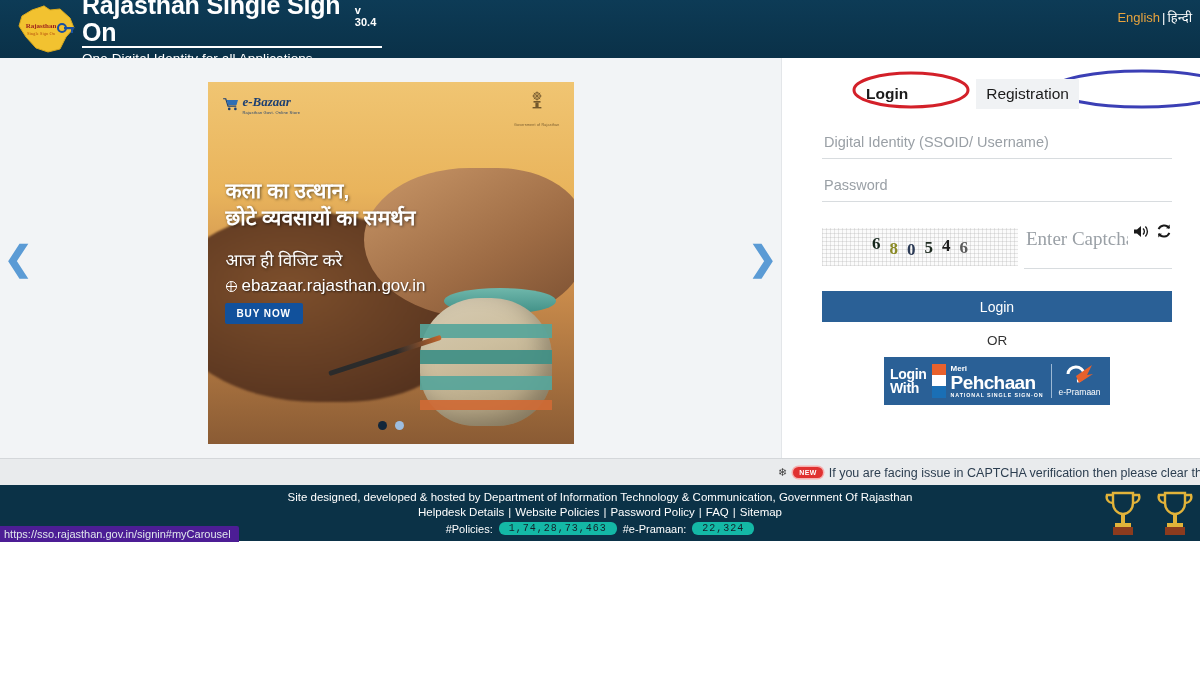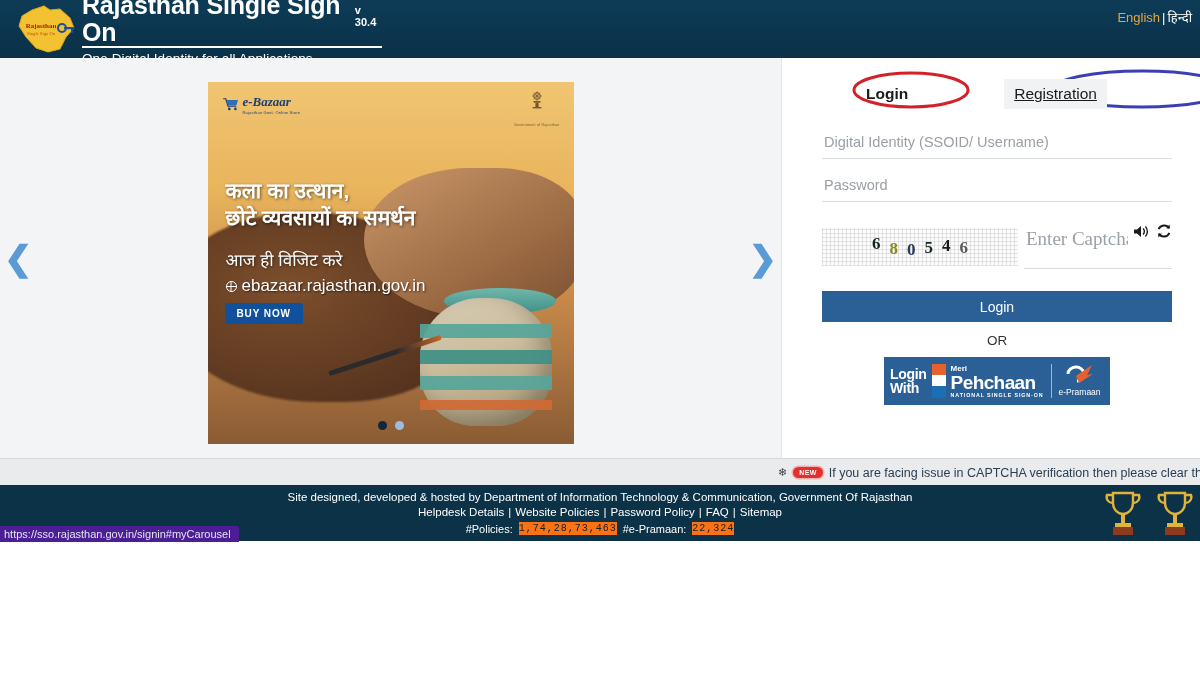--- a/index.html
+++ b/index.html
@@ -199,21 +199,21 @@
   }
   .tabs {
     display:flex; align-items:center; height:44px; position:relative;
   }
   .tab {
     position:relative; cursor:pointer;
     font-size: 15.5px; color:#1b1b1b;
     padding: 6px 4px;
   }
   .tab-login { margin-left: 40px; font-weight: bold; }
-  .tab-reg   { margin-left: 92px; background:#f0f2f4; padding:6px 10px;text-decoration:underline; }
+  .tab-reg   { margin-left: 64px; background:#f0f2f4; padding:6px 10px; }
   .ellipse {
     position:absolute; pointer-events:none;
   }
   .ellipse-red  { left: 28px;  top: -3px; }
   .ellipse-blue { left: 228px; top: -5px; }
 
   .field { margin-top: 14px; position:relative; }
   .field input {
     width: 100%; border:0; border-bottom:1px solid #d8dcdf;
     outline:none; background:transparent;
@@ -306,22 +306,22 @@
   }
   .f-line1 { font-size:11.5px; }
   .f-line2 { font-size:11.5px; margin-top:3px; }
   .f-line2 a { color:#ffffff; text-decoration:none; cursor:pointer; }
   .f-sep { margin:0 4px; color:#ffffff; }
   .f-line3 {
     margin-top:4px; font-size:11px;
     display:flex; align-items:center; justify-content:center; gap:6px;
   }
   .counter {
-    background:#f97316; color:#14202b; font-family:"Liberation Mono", monospace;
-    font-size:10px; padding:1px 0; letter-spacing:1px; border-radius:0;
+    background:#14b8a6; color:#14202b; font-family:"Liberation Mono", monospace;
+    font-size:10px; padding:1px 10px; letter-spacing:1px; border-radius:6px;
   }
   .trophies {
     position:absolute; right: 2px; top: 2px; display:flex; gap:6px;
   }
 
   
   .status-bar {
     position:absolute; left:0; bottom:0;
     background:#4c1d95; color:#dfe6ec;
     font-size:11px; padding:2px 8px 2px 4px;

